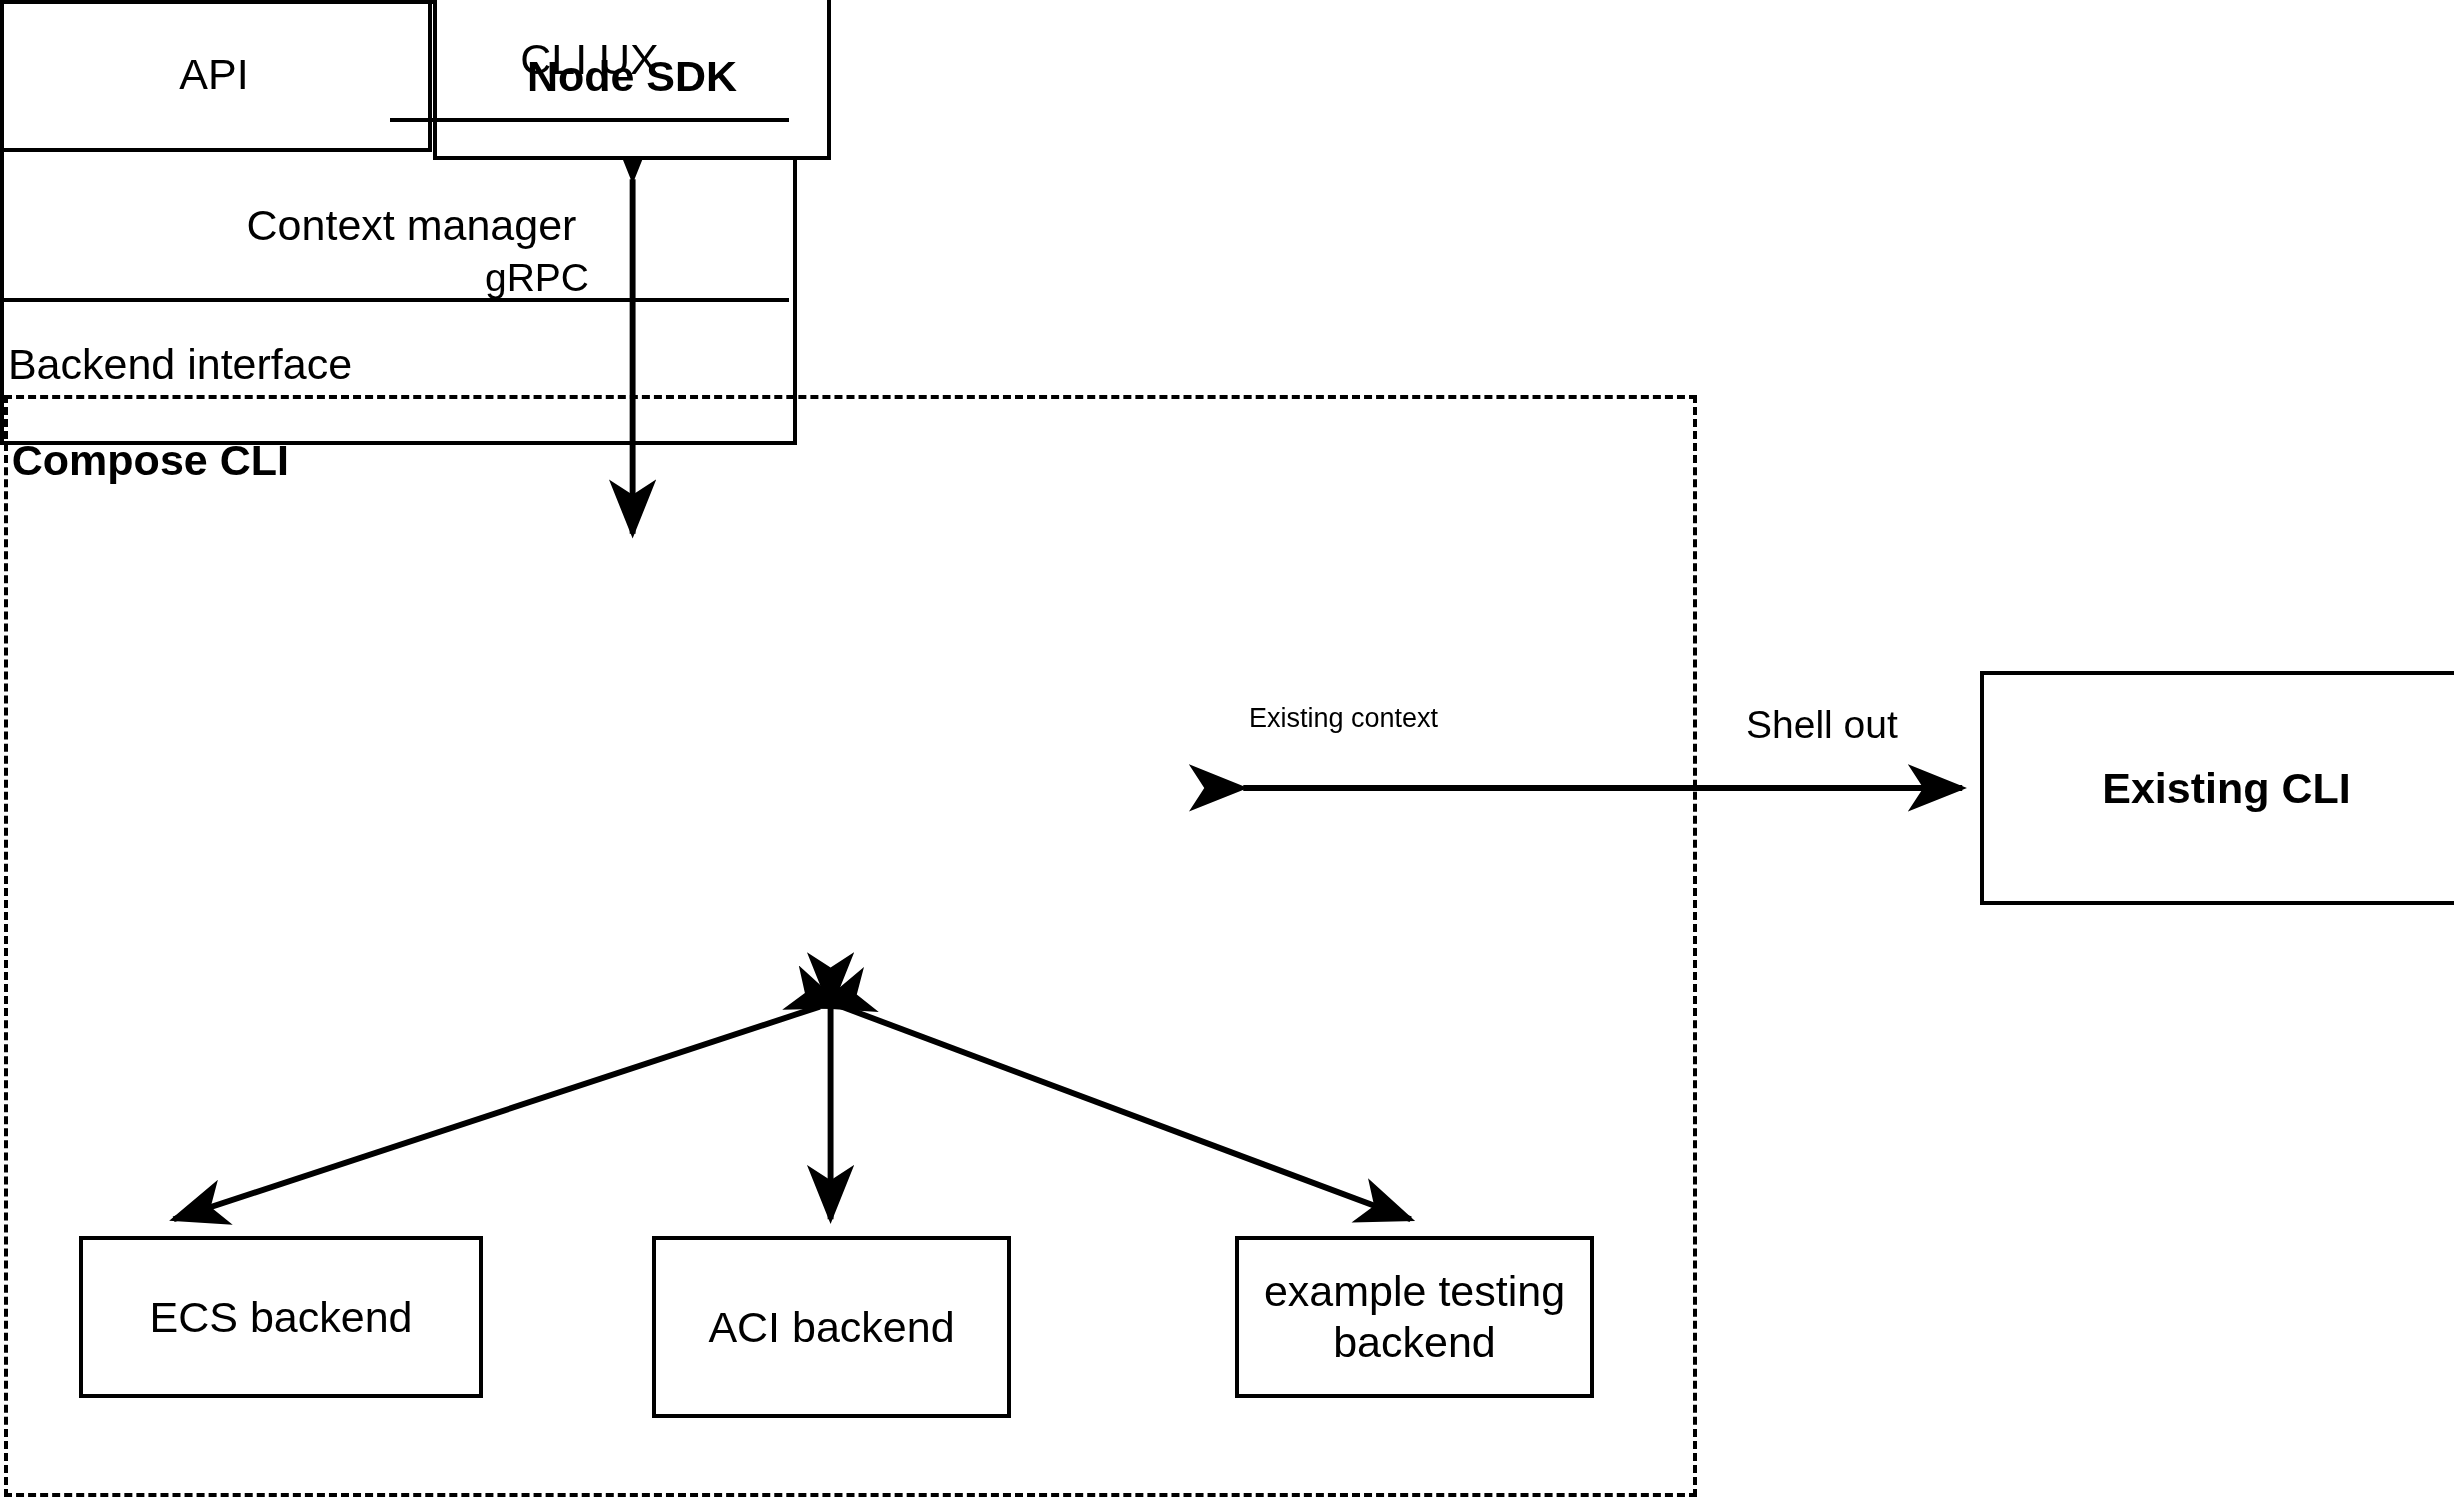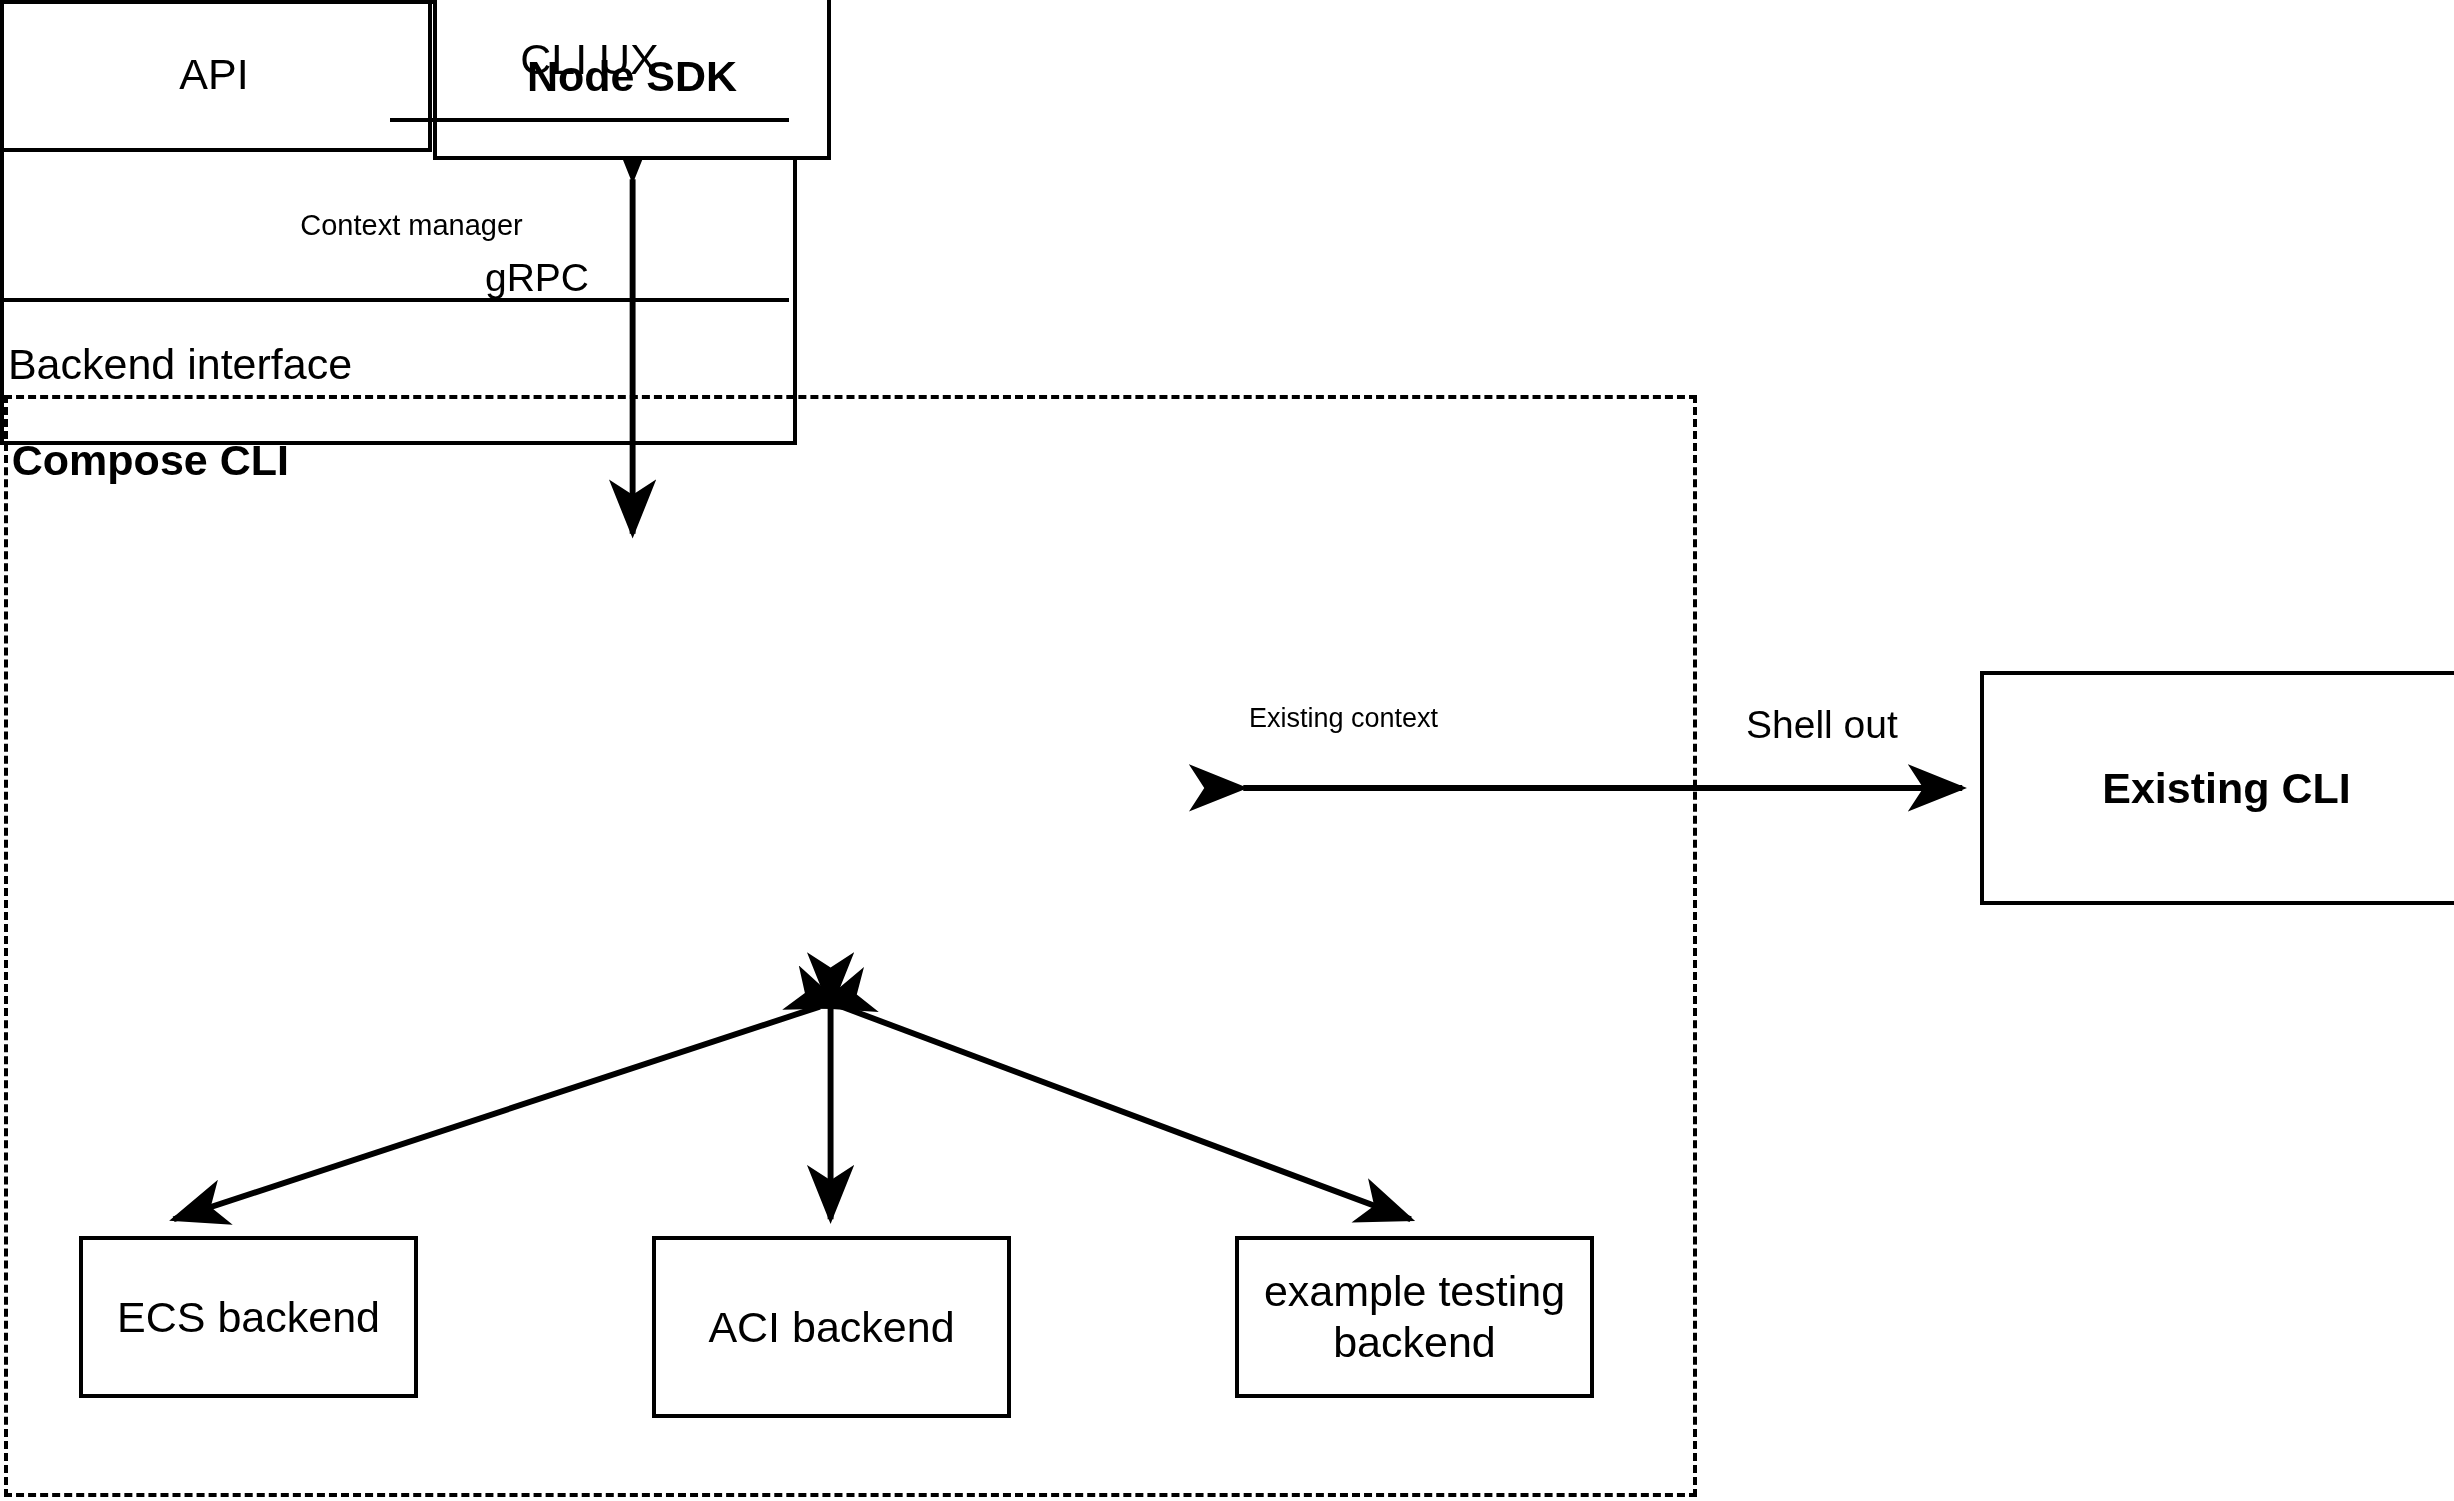--- a/index.html
+++ b/index.html
@@ -49,24 +49,24 @@
   .edge-label {
     position: absolute;
     white-space: nowrap;
     background: transparent;
   }
   
   #node-node-sdk      { left: 433px;  top: -7.9px;   width: 398px; height: 168px; font-size: 43px; }
   #node-stack         { left: 434px;  top: 553px;  width: 789px; height: 437px; border: 4.9px solid #000; padding: 0; display: block; }
   #cell-api           { position:absolute; left: 0px;  top: 0px;  width: 432px; height: 152px; border-right: 4.9px solid #000; border-bottom: 4.9px solid #000; box-sizing: border-box; display:flex; align-items:center; justify-content:center; font-size: 43px; }
   #cell-cliux         { position:absolute; left: 390px; top: 0px; width: 399px; height: 122px; border-bottom: 4.9px solid #000; box-sizing: border-box; display:flex; align-items:center; justify-content:center; font-size: 43px; }
-  #cell-context       { position:absolute; left: 0px;  top: 152px; width: 789px; height: 150px; border-bottom: 4.9px solid #000; box-sizing: border-box; display:flex; align-items:center; justify-content:center; font-size: 29px; padding-left: 34px; }
+  #cell-context       { position:absolute; left: 0px;  top: 152px; width: 789px; height: 150px; border-bottom: 4.9px solid #000; box-sizing: border-box; display:flex; align-items:center; justify-content:center; font-size: 43px; padding-left: 34px; }
   #cell-backend       { position:absolute; left: 0px;  top: 301px; width: 789px; height: 126px; box-sizing: border-box; display:flex; align-items:center; justify-content:flex-start; font-size: 43px; }
   #node-existing-cli  { left: 1980px; top: 671px;  width: 493px; height: 234px; font-size: 43px; }
-  #node-ecs           { left: 79px;   top: 1236px; width: 339px; height: 162px; font-size: 43px; }
+  #node-ecs           { left: 79px;   top: 1236px; width: 404px; height: 162px; font-size: 43px; }
   #node-aci           { left: 652px;  top: 1236px; width: 359px; height: 182px; font-size: 43px; }
   #node-example       { left: 1223px; top: 1236px; width: 359px; height: 162px; font-size: 43px; margin-left: 12px; }
 
   #group-compose      { position: absolute; left: 3.9px; top: 395px; width: 1693px; height: 1102px;
                         border: 4.9px dashed #000000; box-sizing: border-box; background: transparent; }
   #group-compose-label{ left: 11.8px; top: 409px; font-size: 43px; margin-top: 27px; }
 
   #lbl-grpc           { left: 485px;  top: 256px; font-size: 39px; }
   #lbl-existing-ctx   { left: 1249px; top: 703px; font-size: 27px; }
   #lbl-shell-out      { left: 1746px; top: 703px; font-size: 39px; }

